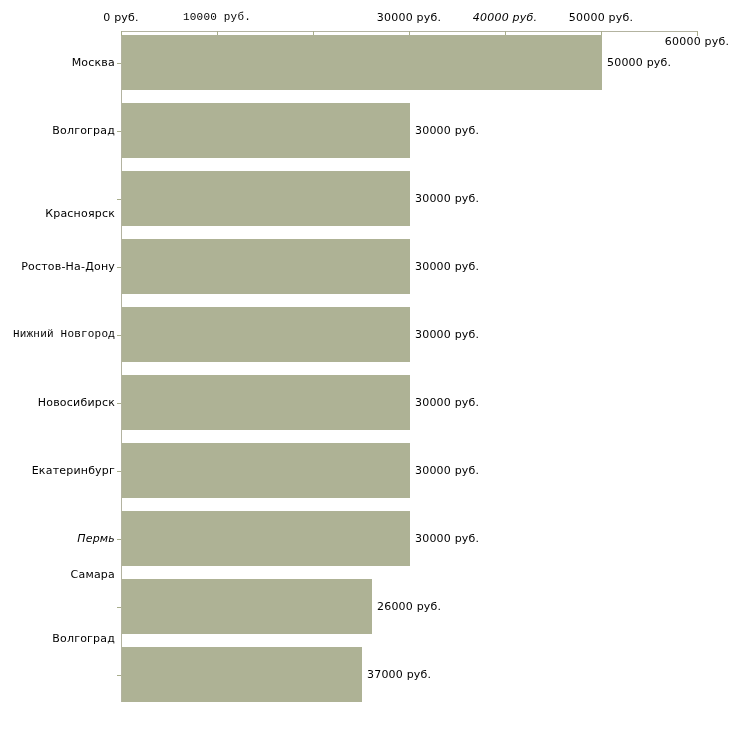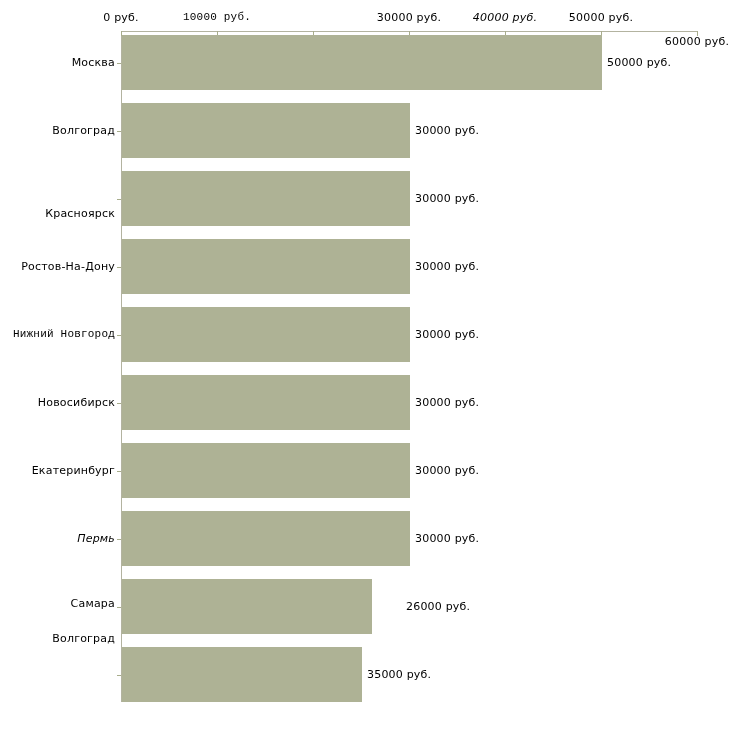--- a/index.html
+++ b/index.html
@@ -111,21 +111,21 @@
       <div class="cat-label" style="right: 615px; top: 259.5px;">Ростов-На-Дону</div>
       <div class="cat-tick" style="left: 117px; top: 267px;"></div>
       <div class="cat-label" style="right: 615px; top: 327.5px; font-family: Liberation Mono, monospace;">Нижний Новгород</div>
       <div class="cat-tick" style="left: 117px; top: 335px;"></div>
       <div class="cat-label" style="right: 615px; top: 395.5px;">Новосибирск</div>
       <div class="cat-tick" style="left: 117px; top: 403px;"></div>
       <div class="cat-label" style="right: 615px; top: 463.5px; margin-left: 19px;">Екатеринбург</div>
       <div class="cat-tick" style="left: 117px; top: 471px;"></div>
       <div class="cat-label" style="right: 615px; top: 531.5px; font-style: italic;">Пермь</div>
       <div class="cat-tick" style="left: 117px; top: 539px;"></div>
-      <div class="cat-label" style="right: 615px; top: 597px;">Самара</div>
+      <div class="cat-label" style="right: 615px; top: 568px;">Самара</div>
       <div class="cat-tick" style="left: 117px; top: 607px;"></div>
       <div class="cat-label" style="right: 615px; top: 632px;">Волгоград</div>
       <div class="cat-tick" style="left: 117px; top: 675px;"></div>
     </div>
   <div id="bars-layer">
       <div class="bar" style="left: 122px; top: 35px; width: 480px; height: 55px; background: rgb(174, 178, 149);"></div>
       <div class="bar-value" style="left: 607px; top: 55.5px;">50000 руб.</div>
       <div class="bar" style="left: 122px; top: 103px; width: 288px; height: 55px; background: rgb(174, 178, 149);"></div>
       <div class="bar-value" style="left: 415px; top: 123.5px;">30000 руб.</div>
       <div class="bar" style="left: 122px; top: 171px; width: 288px; height: 55px; background: rgb(174, 178, 149);"></div>
@@ -134,18 +134,18 @@
       <div class="bar-value" style="left: 415px; top: 259.5px;">30000 руб.</div>
       <div class="bar" style="left: 122px; top: 307px; width: 288px; height: 55px; background: rgb(174, 178, 149);"></div>
       <div class="bar-value" style="left: 415px; top: 327.5px;">30000 руб.</div>
       <div class="bar" style="left: 122px; top: 375px; width: 288px; height: 55px; background: rgb(174, 178, 149);"></div>
       <div class="bar-value" style="left: 415px; top: 395.5px;">30000 руб.</div>
       <div class="bar" style="left: 122px; top: 443px; width: 288px; height: 55px; background: rgb(174, 178, 149);"></div>
       <div class="bar-value" style="left: 415px; top: 463.5px;">30000 руб.</div>
       <div class="bar" style="left: 122px; top: 511px; width: 288px; height: 55px; background: rgb(174, 178, 149);"></div>
       <div class="bar-value" style="left: 415px; top: 531.5px;">30000 руб.</div>
       <div class="bar" style="left: 122px; top: 579px; width: 250px; height: 55px; background: rgb(174, 178, 149);"></div>
-      <div class="bar-value" style="left: 377px; top: 599.5px; margin-left: 29px;">26000 руб.</div>
+      <div class="bar-value" style="left: 377px; top: 599.5px;">26000 руб.</div>
       <div class="bar" style="left: 122px; top: 647px; width: 240px; height: 55px; background: rgb(174, 178, 149);"></div>
-      <div class="bar-value" style="left: 367px; top: 667.5px;">35000 руб.</div>
+      <div class="bar-value" style="left: 367px; top: 667.5px;">37000 руб.</div>
     </div>
 
 </div>
 
 </body></html>

